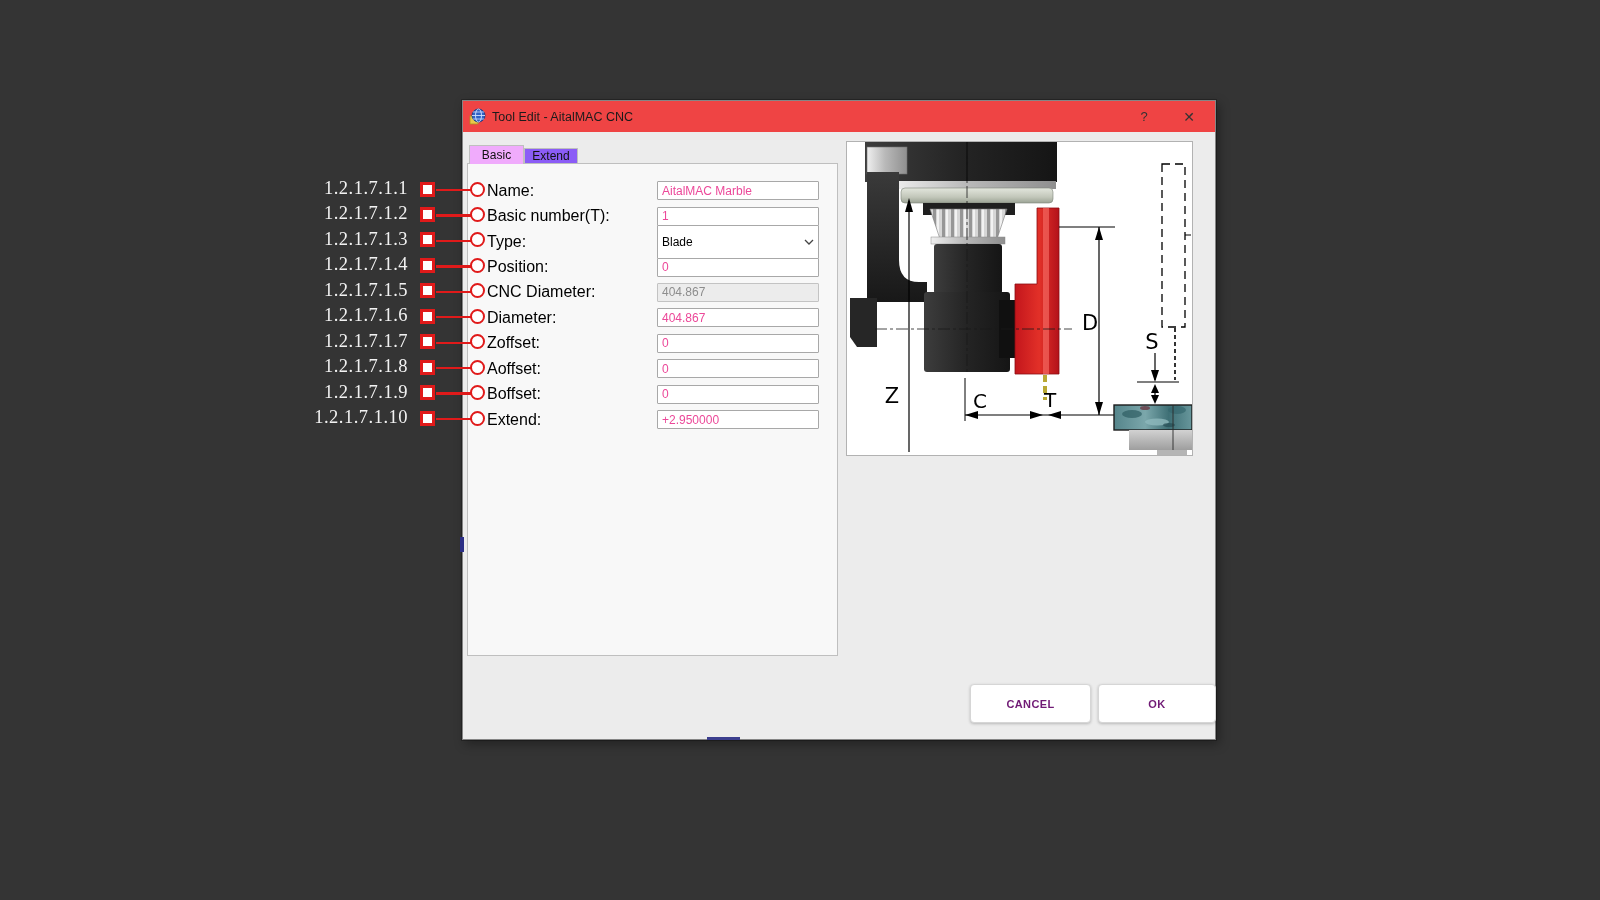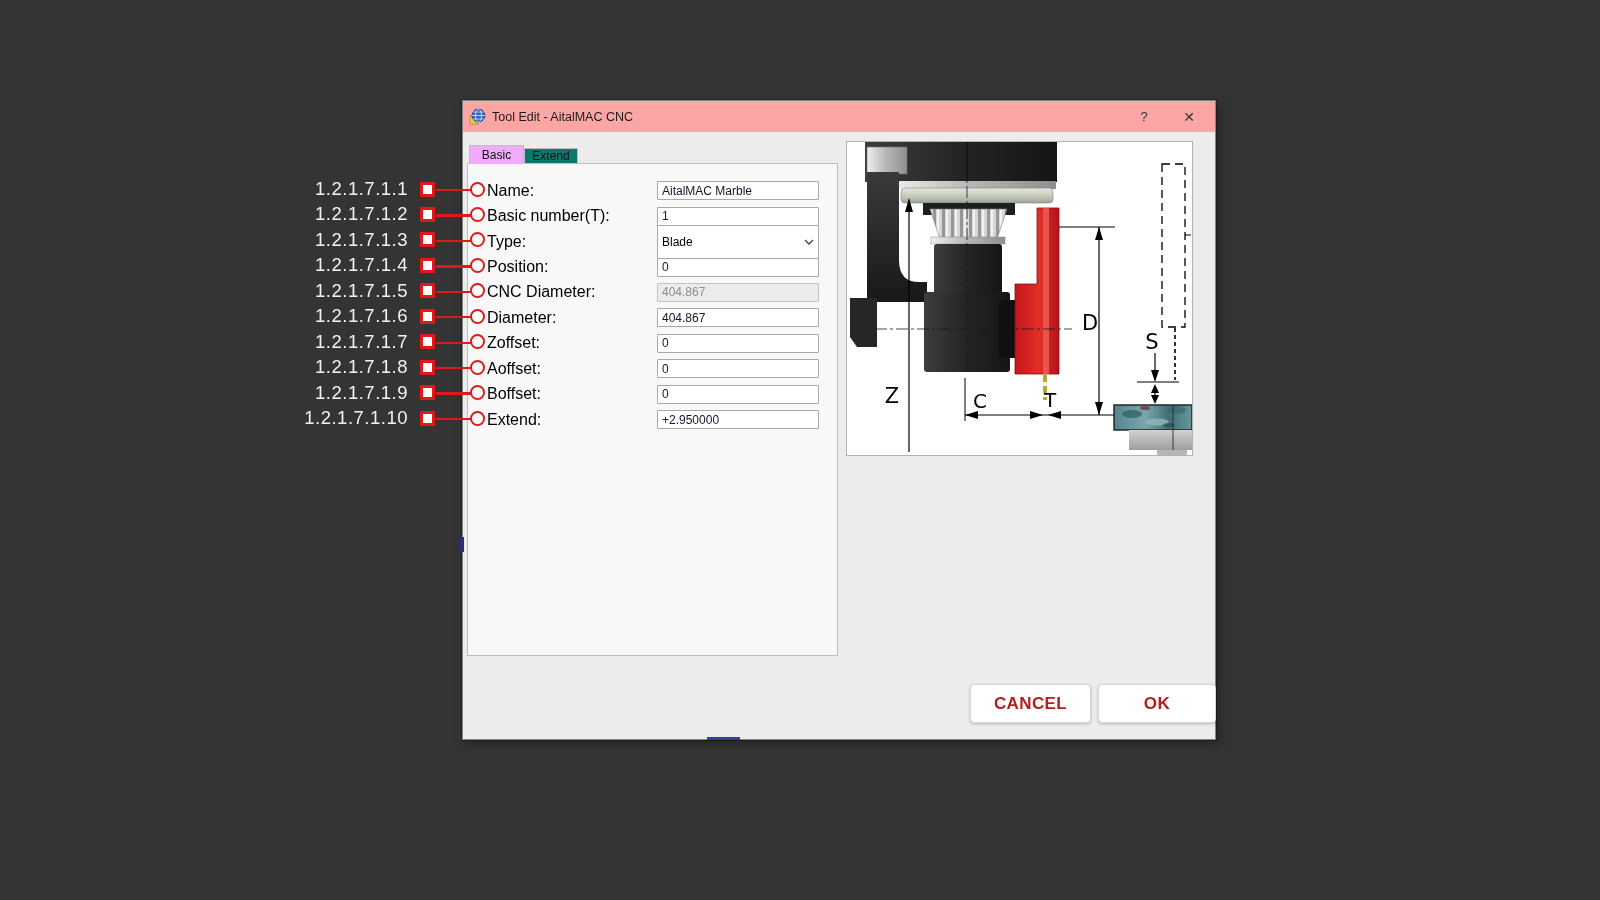--- a/index.html
+++ b/index.html
@@ -3,61 +3,61 @@
 <meta charset="utf-8">
 <style>
   html,body{margin:0;padding:0;background:#343434;width:1600px;height:900px;overflow:hidden;
     font-family:"Liberation Sans",sans-serif;}
   #stage{position:relative;width:1600px;height:900px;}
 
   
   .dialog{position:absolute;left:462px;top:100px;width:754px;height:640px;background:#ececec;
     border:1px solid #858585;box-shadow:0 0 0 1px rgba(0,0,0,.25),3px 4px 10px rgba(0,0,0,.35);
     box-sizing:border-box;}
-  .titlebar{position:absolute;left:0;top:0;width:100%;height:31px;background:#fca5a5;
+  .titlebar{position:absolute;left:0;top:0;width:100%;height:31px;background:#ef4444;
     display:flex;align-items:center;box-sizing:border-box;padding-left:6px;}
   .titlebar .ticon{width:17px;height:17px;margin-right:6px;flex:0 0 auto;}
   .title-text{font-size:12.5px;color:#1b1b1b;}
   .cap-btn{position:absolute;top:0;width:30px;height:31px;display:flex;align-items:center;
     justify-content:center;font-size:13px;color:#333;cursor:default;}
   .cap-help{left:666px;}
   .cap-close{left:711px;font-size:14px;}
 
   
   .tab{position:absolute;box-sizing:border-box;font-size:12px;color:#111;text-align:center;
     border:1px solid #bfbfbf;border-bottom:none;}
   .tab-basic{left:6px;top:44px;width:55px;height:19px;line-height:18px;background:#f0abfc;z-index:3;}
-  .tab-extend{left:61px;top:47px;width:54px;height:16px;line-height:15px;background:#0f766e;z-index:1;}
+  .tab-extend{left:61px;top:47px;width:54px;height:16px;line-height:15px;background:#8b5cf6;z-index:1;}
   .tabpanel{position:absolute;left:4px;top:62px;width:371px;height:493px;background:#f8f8f8;
     border:1px solid #bfbfbf;box-sizing:border-box;z-index:2;}
 
   
   .form-rows{position:absolute;left:24px;top:77px;width:340px;z-index:4;}
   .frow{height:25.45px;display:flex;align-items:center;}
   .flabel{width:170px;font-size:16px;color:#000;}
   .finput{width:162px;height:19px;box-sizing:border-box;border:1px solid #a8a8a8;background:#fff;
-    font-family:"Liberation Sans",sans-serif;font-size:12px;color:#0f172a;padding:0 4px;border-radius:1px;}
+    font-family:"Liberation Sans",sans-serif;font-size:12px;color:#ec4899;padding:0 4px;border-radius:1px;}
   .finput:disabled{background:#ececec;color:#8d8d8d;border-color:#c3c3c3;}
   .fselect{width:162px;height:26px;box-sizing:border-box;border:1px solid #a8a8a8;background:#fff;
     font-size:12px;color:#000;padding:16px 4px;display:flex;align-items:center;justify-content:space-between;
     border-radius:1px;cursor:default;}
 
   
   .diagram-box{position:absolute;left:383px;top:40px;width:345px;height:313px;background:#fff;
     border:1px solid #b2b2b2;box-sizing:content-box;z-index:2;}
 
   
   .btn{position:absolute;top:583px;height:39px;background:#fff;border:1px solid #d6d6d6;border-radius:4px;
-    box-shadow:0 1px 3px rgba(0,0,0,.22);font-family:"Liberation Sans",sans-serif;font-size:17px;
-    font-weight:700;color:#b91c1c;letter-spacing:.4px;cursor:pointer;}
+    box-shadow:0 1px 3px rgba(0,0,0,.22);font-family:"Liberation Sans",sans-serif;font-size:11px;
+    font-weight:700;color:#701a75;letter-spacing:.4px;cursor:pointer;}
   .btn-cancel{left:507px;width:121px;}
   .btn-ok{left:635px;width:118px;}
 
   
-  #anno-overlay{position:absolute;left:0;top:0;width:100%;height:100%;z-index:50;pointer-events:none;}
+  #anno-overlay{position:absolute;left:0;top:0;width:100%;height:100%;z-index:50;pointer-events:none;font-family:Liberation Serif, serif;}
   .a-label{position:absolute;left:250px;width:158px;text-align:right;color:#f2f2f2;
     font-size:18.5px;letter-spacing:.5px;}
   .a-square{position:absolute;left:420px;width:9px;height:9px;border:3.5px solid var(--anno,#e01a1a);
     background:#fff;}
   .a-line{position:absolute;left:436px;width:36px;height:2.4px;background:var(--anno,#e01a1a);}
   .a-circle{position:absolute;left:470px;width:11px;height:11px;border:2.8px solid var(--anno,#e01a1a);
     border-radius:50%;background:#fff;}
 
   
   .art-left{position:absolute;left:460px;top:537px;width:4px;height:15px;background:#2c2f86;}

